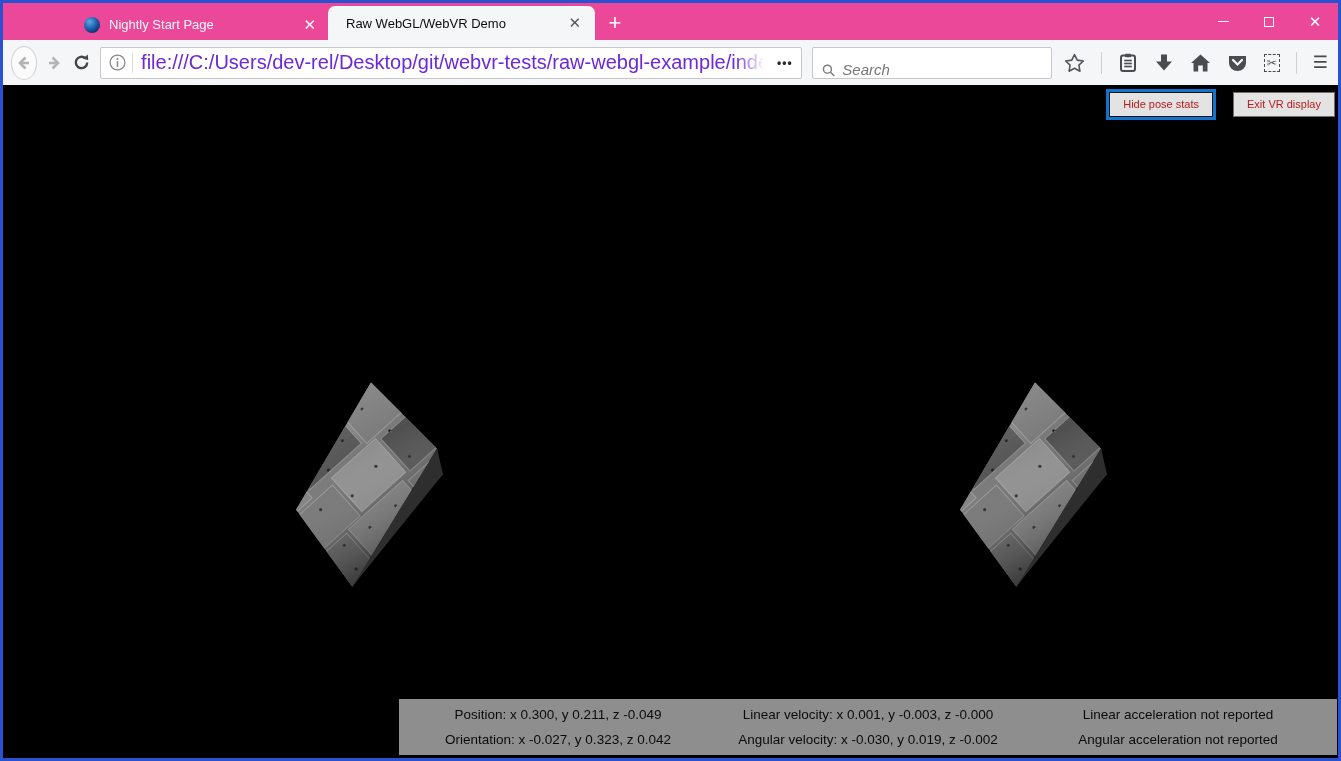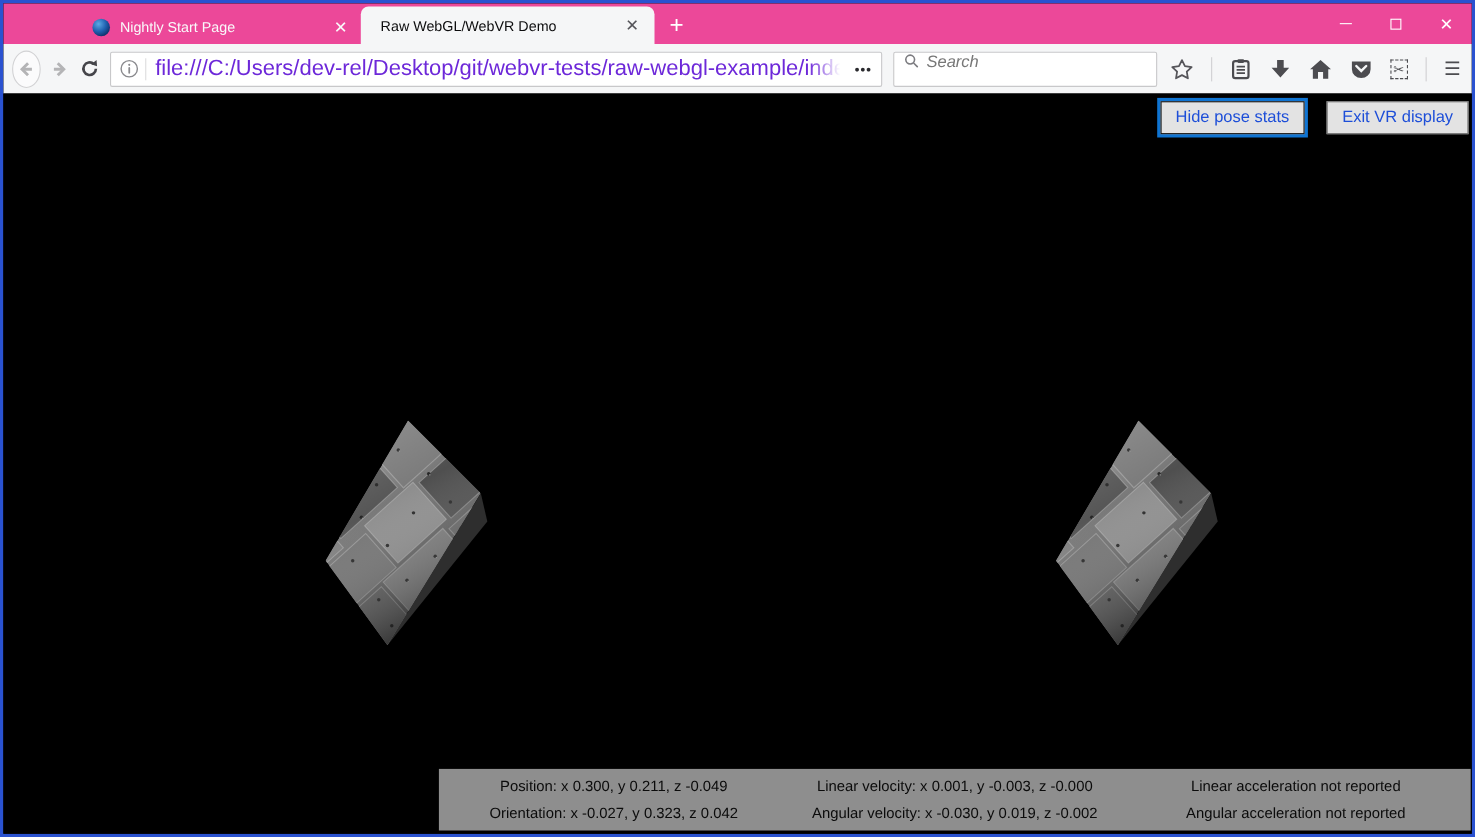--- a/index.html
+++ b/index.html
@@ -39,33 +39,33 @@
   .btn-back { width:34px; height:34px; border-radius:50%; border:1px solid #d2d2d4; background:#fbfbfc; }
   .btn-fwd, .btn-reload { width:28px; height:34px; margin-left:6px; }
   .urlbar { flex:0 0 650px; height:32px; margin-left:8px; background:#fff;
             border:1px solid #c8c8ca; border-radius:2px; display:flex; align-items:center; padding:0 8px; }
   .url-sep { width:1px; height:20px; background:#dcdcde; margin:0 8px 0 6px; }
   .url-text { flex:1; font-size:20px; color:#6d28d9; white-space:nowrap; overflow:hidden; position:relative; }
   .url-text::after { content:''; position:absolute; right:0; top:0; bottom:0; width:34px;
                      background:linear-gradient(to right, rgba(255,255,255,0), #fff 85%); }
   .page-actions { font-size:12px; font-weight:bold; letter-spacing:1px; color:#2a2a2e; margin-left:8px; }
   .searchbar { flex:0 0 240px; height:32px; margin-left:10px; background:#fff;
-               border:1px solid #c8c8ca; border-radius:2px; display:flex; align-items:flex-start; padding:0 9px; }
+               border:1px solid #c8c8ca; border-radius:2px; display:flex; align-items:flex-end; padding:0 9px; }
   .search-input { border:none; outline:none; width:100%; font-size:15px; margin-left:7px;
                   font-family:"Liberation Sans", sans-serif; color:#0c0c0d; background:transparent; }
   .search-input::placeholder { font-style:italic; color:#777; }
   .toolbar-icons { display:flex; align-items:center; margin-left:12px; gap:16px; }
   .tb-sep { width:1px; height:22px; background:#d0d0d2; }
   .glyph-icon { color:#4c4c50; font-size:17px; line-height:1; }
   .shot-box { border:1.4px dashed #4c4c50; padding:1px 2px; font-size:12px; color:#4c4c50; }
 
   
   .content { position:relative; height:673px; background:#000; }
   .vr-buttons { position:absolute; top:4px; right:3px; display:flex; gap:17px; }
-  .vr-btn { font-family:"Liberation Sans", sans-serif; font-size:15px; color:#1d4ed8;
+  .vr-btn { font-family:"Liberation Sans", sans-serif; font-size:11px; color:#b91c1c;
             background:#e3e3e3; padding:4px 13px; line-height:1.35; }
   .vr-btn-focused { border:1px solid #111; box-shadow:0 0 0 3px #0f74d2; margin:3px; }
   .vr-btn-plain { border:1px solid #6f6f6f; align-self:center; }
 
   .cube { position:absolute; width:152px; height:212px; }
   .cube-left { left:290px; top:294px; }
   .cube-right { left:954px; top:294px; }
 
   .stats { position:absolute; left:396px; bottom:3px; width:938px; height:56px; background:#8e8e8e;
            display:grid; grid-template-columns:1fr 1fr 1fr; grid-template-rows:1fr 1fr;

